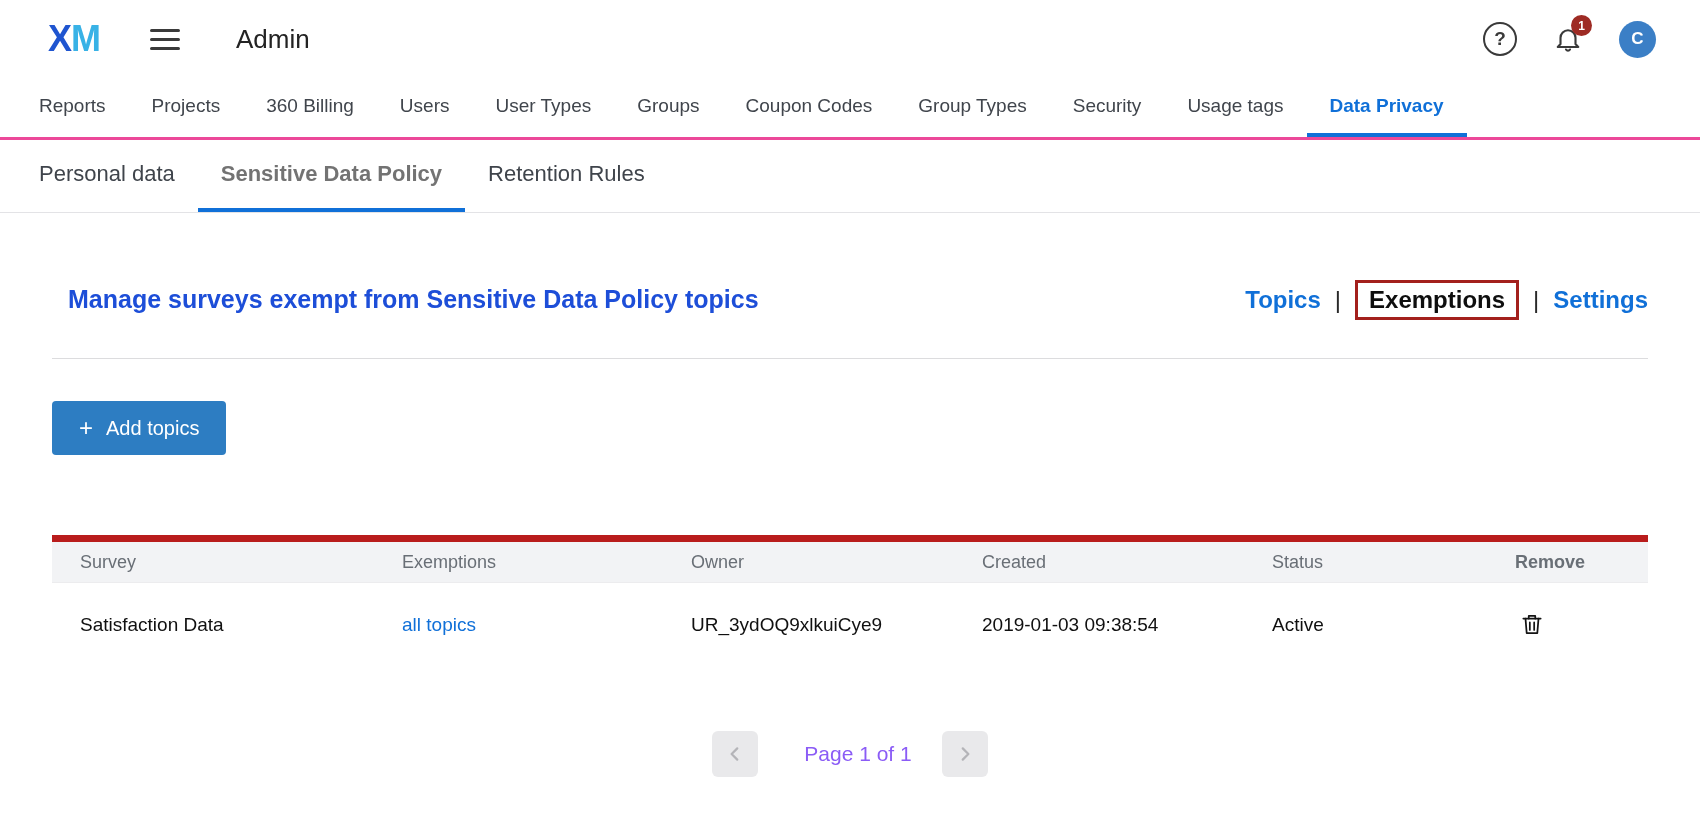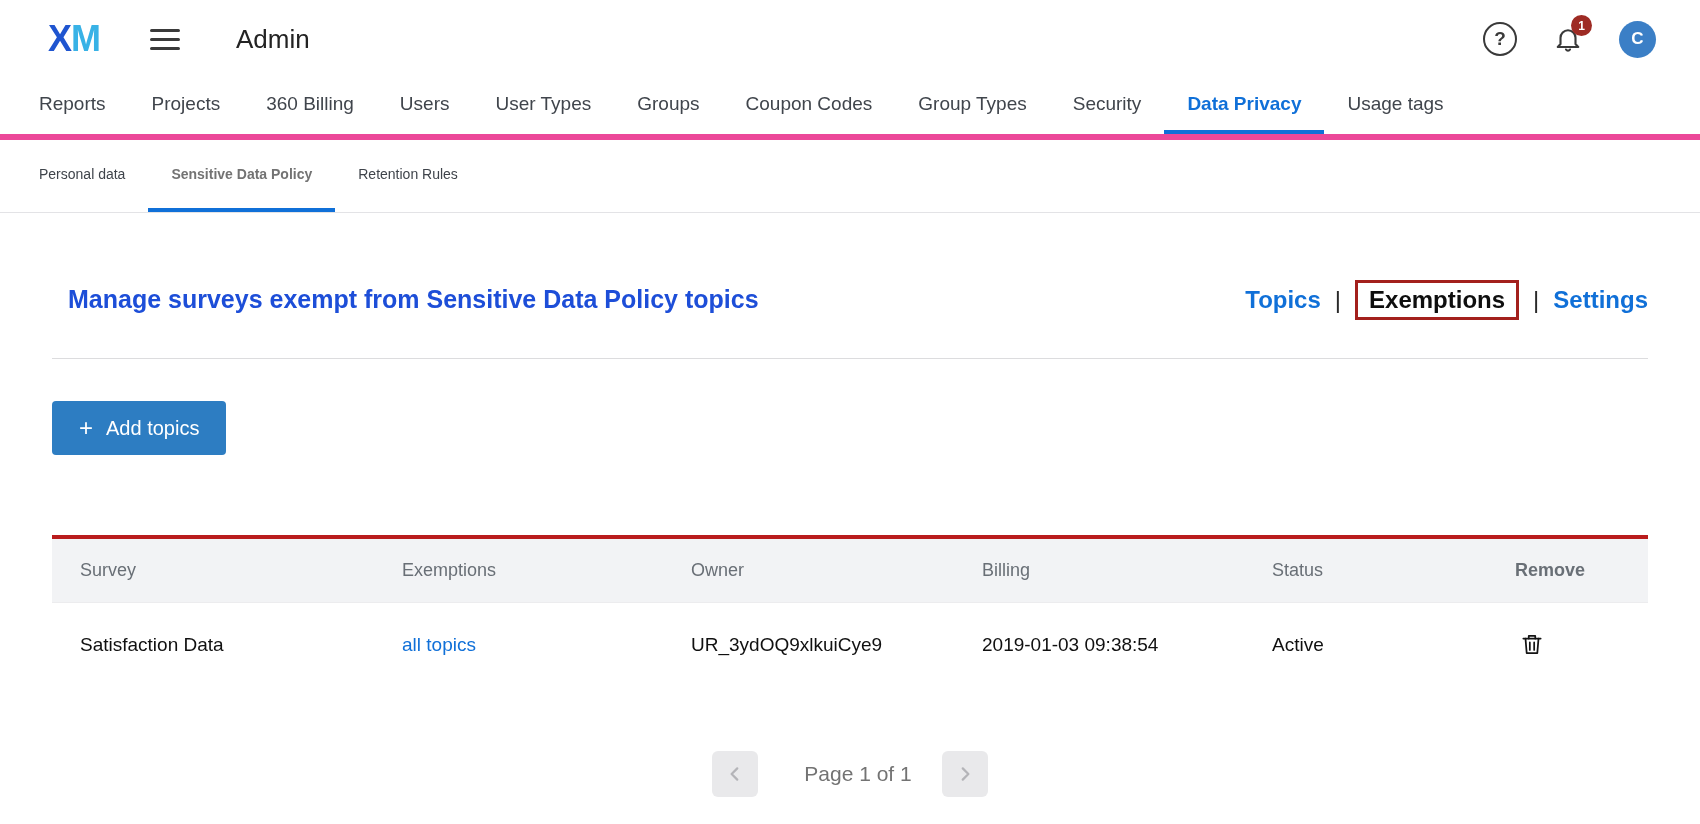--- a/index.html
+++ b/index.html
@@ -24,28 +24,28 @@
   .help-icon { width: 34px; height: 34px; border: 2px solid #3a3a3a; border-radius: 50%;
     display: flex; align-items: center; justify-content: center; font-size: 19px; font-weight: 700; color: #3a3a3a; cursor: pointer; }
   .bell-wrap { position: relative; cursor: pointer; display: flex; }
   .badge { position: absolute; top: -9px; right: -9px; min-width: 21px; height: 21px; border-radius: 50%;
     background: #9e2b24; color: #fff; font-size: 12px; font-weight: 700;
     display: flex; align-items: center; justify-content: center; }
   .avatar { width: 37px; height: 37px; border-radius: 50%; background: #3b7fc6; color: #fff;
     display: flex; align-items: center; justify-content: center; font-size: 17px; font-weight: 600; cursor: pointer; }
 
   
-  .nav { height: 62px; display: flex; align-items: stretch; padding-left: 16px; border-bottom: 6px solid #ec4899; }
+  .nav { height: 62px; display: flex; align-items: stretch; padding-left: 16px; border-bottom: 3px solid #ec4899; }
   .nav-tab { display: flex; align-items: center; padding: 0 23px; font-size: 19px; color: #40454c;
     cursor: pointer; border-bottom: 4px solid transparent; white-space: nowrap; }
   .nav-tab.active { color: #1070d8; font-weight: 700; border-bottom-color: #1070d8; }
 
   
   .subnav { height: 73px; display: flex; align-items: stretch; padding-left: 16px; border-bottom: 1px solid #e3e3e6; }
-  .subnav-tab { display: flex; align-items: center; padding: 0 23px; font-size: 14px; color: #3f444b;
+  .subnav-tab { display: flex; align-items: center; padding: 0 23px; font-size: 22px; color: #3f444b;
     cursor: pointer; border-bottom: 4px solid transparent; white-space: nowrap; }
   .subnav-tab.active { color: #737373; font-weight: 700; border-bottom-color: #1070d8; }
 
   
   .content { padding: 0 52px; }
   .heading-row { margin-top: 56px; display: flex; align-items: center; justify-content: space-between; }
   .page-title { font-size: 25px; font-weight: 600; color: #1d4ed8; margin: 16px; }
   .view-links { display: flex; align-items: center; gap: 14px; font-size: 24px; }
   .view-link { color: #1070d8; font-weight: 600; cursor: pointer; }
   .view-sep { color: #2a2a2a; font-weight: 400; }
@@ -54,33 +54,33 @@
   .divider { margin-top: 28px; border-top: 1px solid #dcdcde; }
 
   .add-btn { margin-top: 42px; display: inline-flex; align-items: center; gap: 13px;
     background: #2d7dc2; color: #fff; font-size: 20px; font-family: inherit;
     border: none; border-radius: 4px; padding: 15px 27px; cursor: pointer; }
   .add-btn .plus { font-size: 24px; font-weight: 400; line-height: 1; }
 
   
   .table { margin-top: 80px; }
   .thead, .trow { display: grid; grid-template-columns: 322px 289px 291px 290px 271px 1fr; align-items: center; }
-  .thead { background: #f2f3f5; height: 68px; font-size: 18px; color: #696f76;
-    border-top: 4px solid #b91c1c; border-bottom: 1px solid #ececee; }
+  .thead { background: #f2f3f5; height: 48px; font-size: 18px; color: #696f76;
+    border-top: 7px solid #b91c1c; border-bottom: 1px solid #ececee; }
   .thead .cell, .trow .cell { padding-left: 28px; }
   .thead .cell.center, .trow .cell.center { padding-left: 0; text-align: left; font-weight: bold; }
   .trow { height: 84px; font-size: 19px; color: #101010; background: #fff; }
   .link-blue { color: #1070d8; cursor: pointer; }
   .trash-btn { background: none; border: none; cursor: pointer; padding: 4px; }
 
   
   .pagination { margin-top: 64px; display: flex; align-items: center; justify-content: center; gap: 30px; }
   .page-btn { width: 46px; height: 46px; border-radius: 6px; background: #e9e9eb; border: none;
     display: flex; align-items: center; justify-content: center; cursor: pointer; }
-  .page-label { font-size: 21px; color: #737373; margin-left: 16px; }
+  .page-label { font-size: 21px; color: #8b5cf6; margin-left: 16px; }
 </style>
 </head>
 <body>
 
 <header class="topbar">
   <div class="logo">
     <span class="x">X</span>
     <span class="m">M</span>
   </div>
   <div class="hamburger">
@@ -105,22 +105,22 @@
 <nav class="nav">
   <div class="nav-tab">Reports</div>
   <div class="nav-tab">Projects</div>
   <div class="nav-tab">360 Billing</div>
   <div class="nav-tab">Users</div>
   <div class="nav-tab">User Types</div>
   <div class="nav-tab">Groups</div>
   <div class="nav-tab">Coupon Codes</div>
   <div class="nav-tab">Group Types</div>
   <div class="nav-tab">Security</div>
+  <div class="nav-tab">Usage tags</div>
   <div class="nav-tab active">Data Privacy</div>
-  <div class="nav-tab">Usage tags</div>
 </nav>
 
 <nav class="subnav">
   <div class="subnav-tab">Personal data</div>
   <div class="subnav-tab active">Sensitive Data Policy</div>
   <div class="subnav-tab">Retention Rules</div>
 </nav>
 
 <main class="content">
 
@@ -140,21 +140,21 @@
   <button class="add-btn">
     <span class="plus">+</span>
     <span>Add topics</span>
   </button>
 
   <section class="table">
     <div class="thead">
       <div class="cell">Survey</div>
       <div class="cell">Exemptions</div>
       <div class="cell">Owner</div>
-      <div class="cell">Billing</div>
+      <div class="cell">Created</div>
       <div class="cell">Status</div>
       <div class="cell center">Remove</div>
     </div>
     <div class="trow">
       <div class="cell">Satisfaction Data</div>
       <div class="cell"><span class="link-blue">all topics</span></div>
       <div class="cell">UR_3ydOQ9xlkuiCye9</div>
       <div class="cell">2019-01-03 09:38:54</div>
       <div class="cell">Active</div>
       <div class="cell center">

